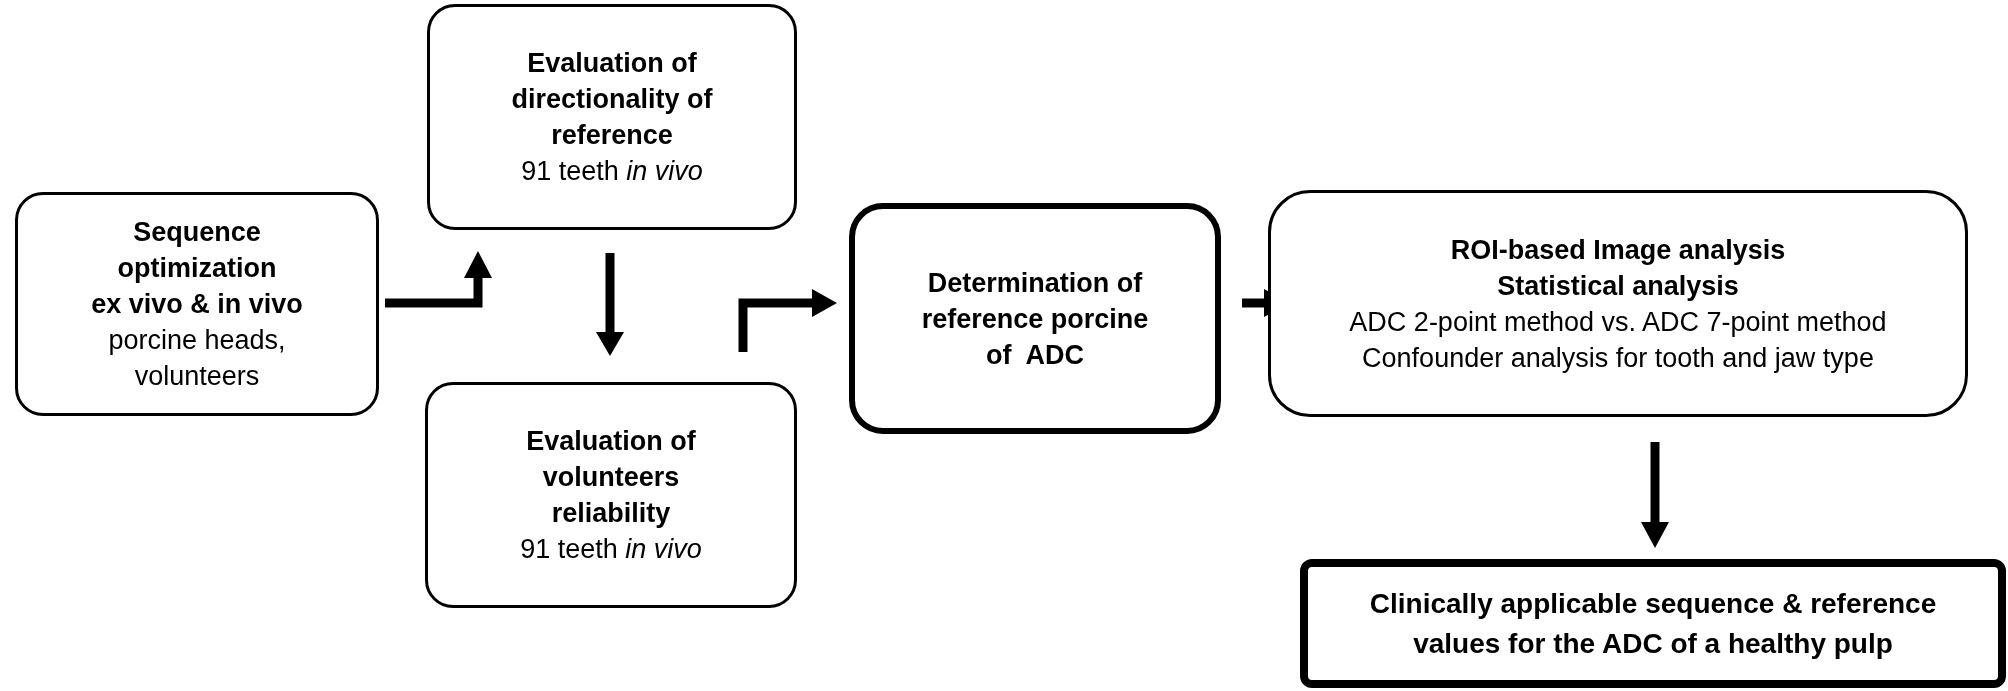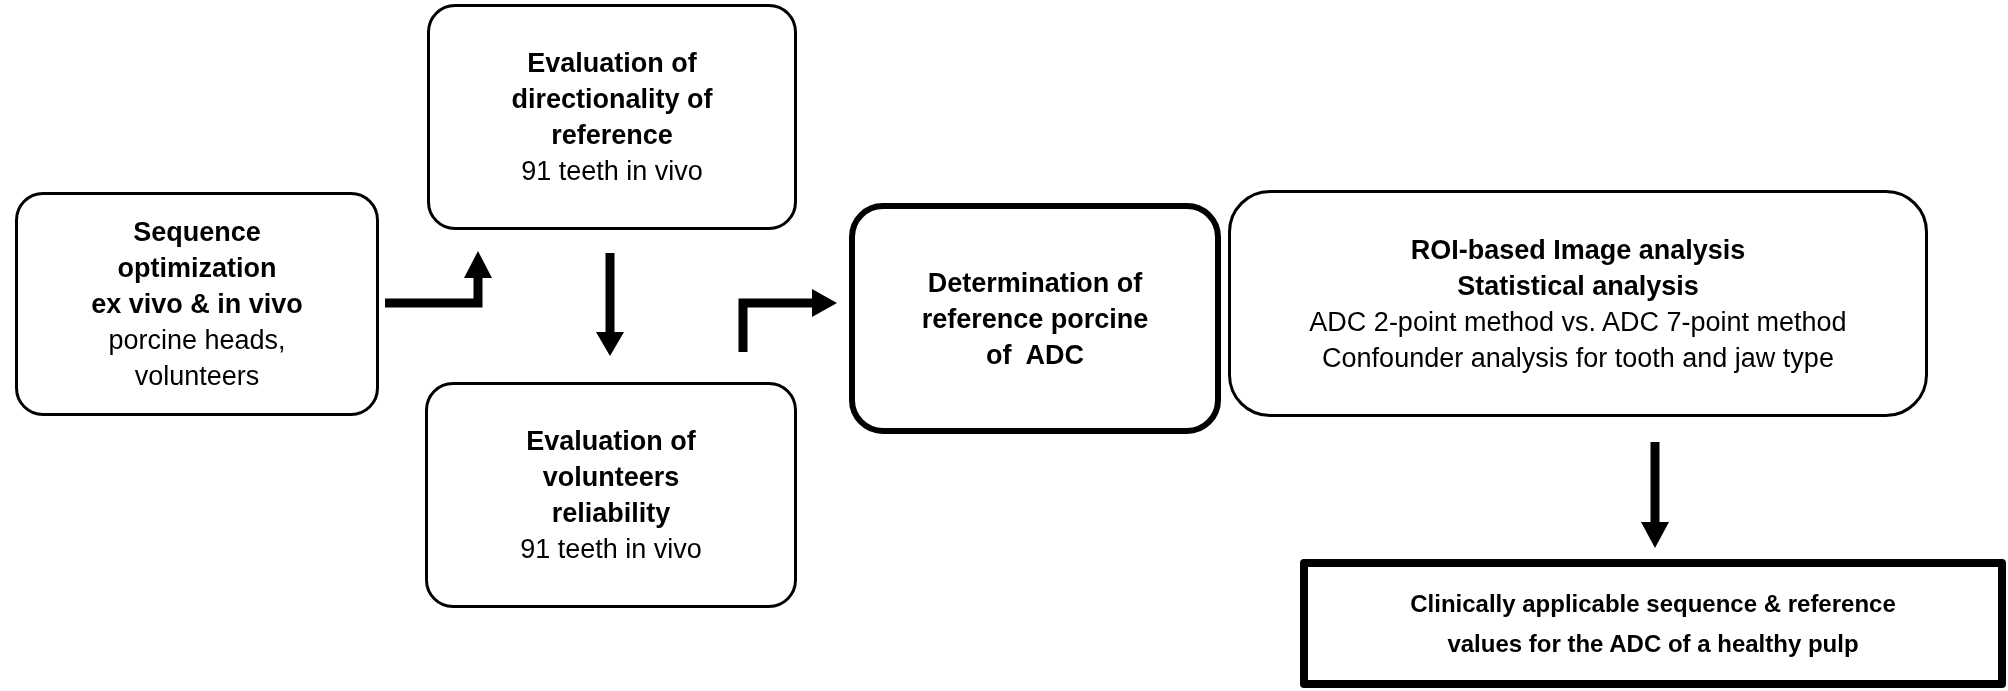--- a/index.html
+++ b/index.html
@@ -34,29 +34,29 @@
     align-items: center;
     justify-content: center;
     text-align: center;
     font-size: 27px;
     line-height: 36px;
   }
   .box .line {
     white-space: pre-wrap;
   }
   .bold { font-weight: bold; }
-  .italic { }
+  .italic { font-style: italic; }
   .box.thick {
     border-width: 6px;
     border-radius: 34px;
   }
   .box.conclusion {
     border-width: 8px;
-    border-radius: 4px;
-    font-size: 24px;
+    border-radius: 12px;
+    font-size: 28px;
     line-height: 40px;
   }
 </style>
 </head>
 <body>
 
 <div class="canvas">
 
   <svg class="arrows" viewBox="0 0 2008 691" xmlns="http://www.w3.org/2000/svg">
     <g stroke="#000000" stroke-width="9" fill="none">
@@ -102,21 +102,21 @@
     <div class="line bold">reliability</div>
     <div class="line"><span>91 teeth </span><span class="italic">in vivo</span></div>
   </div>
 
   <div class="box thick" style="left:849px; top:187px; width:372px; height:231px;margin-top:16px;">
     <div class="line bold">Determination of</div>
     <div class="line bold">reference porcine</div>
     <div class="line bold">of  ADC</div>
   </div>
 
-  <div class="box" style="left:1228px; top:190px; width:700px; height:227px; border-radius:42px;">
+  <div class="box" style="left:1268px; top:190px; width:700px; height:227px; border-radius:42px;">
     <div class="line bold">ROI-based Image analysis</div>
     <div class="line bold">Statistical analysis</div>
     <div class="line">ADC 2-point method vs. ADC 7-point method</div>
     <div class="line">Confounder analysis for tooth and jaw type</div>
   </div>
 
   <div class="box conclusion" style="left:1300px; top:559px; width:706px; height:129px;">
     <div class="line bold">Clinically applicable sequence &amp; reference</div>
     <div class="line bold">values for the ADC of a healthy pulp</div>
   </div>

